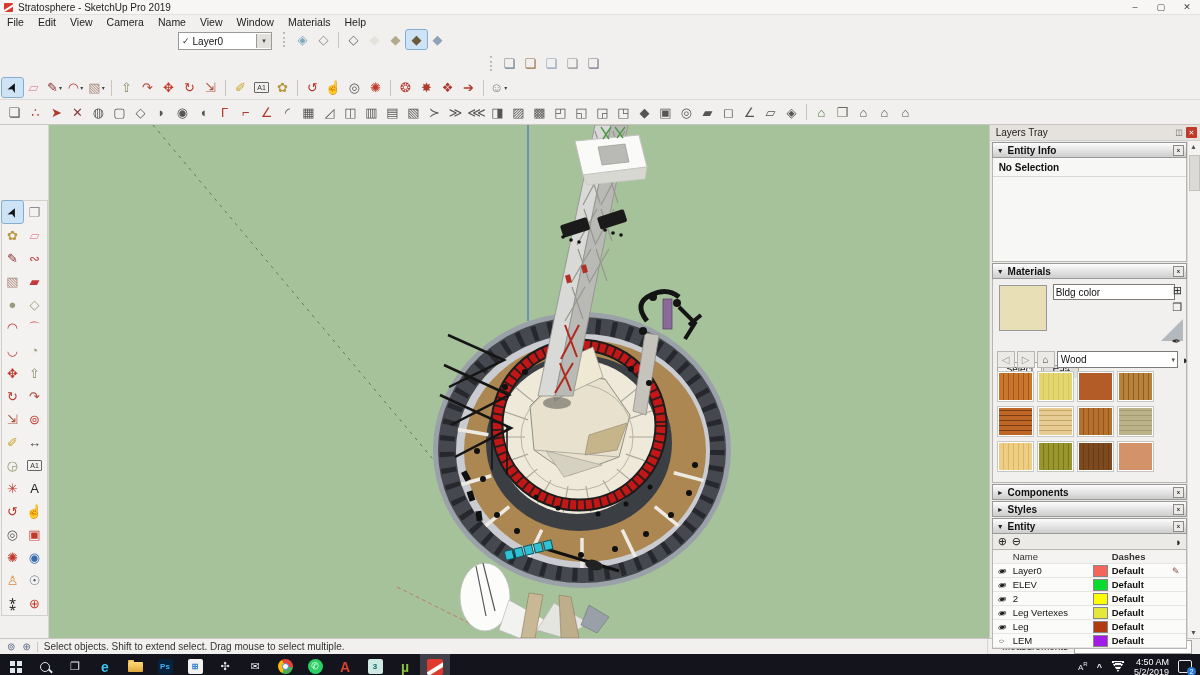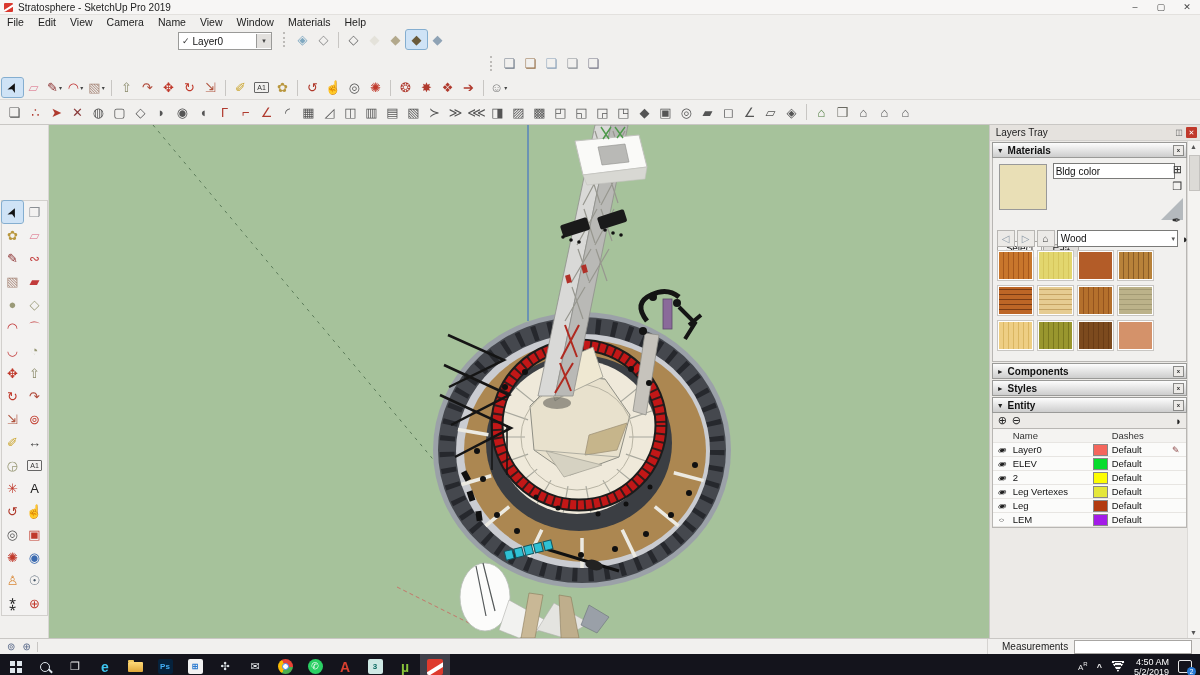--- a/index.html
+++ b/index.html
@@ -91,21 +91,21 @@
   #layers-tools .lt{font-size:11px;color:#222;margin-left:5px;}
   #layers-tools .lt-detail{margin-left:auto;margin-right:4px;font-size:11px;}
   #layers-table{background:#fbfbfa;border:1px solid #b8b6b3;border-top:none;}
   .lrow{display:flex;align-items:center;height:13px;border-bottom:1px solid #e7e5e2;font-size:9.5px;color:#111;}
   .lrow.lhead{color:#333;height:13px;background:#f4f3f1;}
   .lrow .c-eye{width:18px;text-align:center;}
   .eye{display:inline-block;transform:scaleY(.62);font-size:10px;color:#222;}
   .lrow .c-name{width:80px;padding-left:2px;white-space:nowrap;overflow:hidden;}
   .lrow .c-chip{width:16px;}
   .chip{display:block;width:13px;height:10px;border:1px solid #888;}
-  .lrow .c-dash{flex:1;padding-left:3px;}
+  .lrow .c-dash{flex:1;padding-left:3px;font-weight:bold;}
   .lrow .c-edit{width:14px;font-size:9px;color:#8a4444;}
 
   
   #statusbar{height:15px;background:#f1f0ee;border-top:1px solid #c9c7c4;display:flex;align-items:center;font-size:10px;color:#333;}
   #statusbar .sic{font-size:10px;color:#5a6a8a;margin-left:7px;}
   #statusbar .sbsep{width:1px;height:10px;background:#c8c6c3;margin:0 6px;}
   #sb-right{margin-left:auto;width:212px;display:flex;align-items:center;border-left:1px solid #d5d3d0;height:15px;}
   #sb-right .mlabel{font-size:10px;color:#222;margin-left:14px;}
   #sb-right input{width:112px;height:10px;border:1px solid #a8a6a3;background:#fff;margin-left:6px;font-size:8px;}
 
@@ -690,20 +690,30 @@
         <span data-name="tray-title">Layers Tray</span>
         <span class="pin" data-name="pin-icon">◫</span>
         <span class="closebox" data-name="tray-close-button">✕</span>
       </div>
       <div id="tray-scroll" data-name="tray-scrollbar">
         <span class="sa-up" data-name="scroll-up-icon">▲</span>
         <span class="thumb" data-name="scroll-thumb"></span>
         <span class="sa-dn" data-name="scroll-down-icon">▼</span>
       </div>
 
+      <div class="sec" data-name="entity-info-section">
+        <div class="sec-h" data-name="entity-info-header">
+          <span class="tri" data-name="collapse-triangle-icon">▼</span>
+          <span class="lbl">Entity Info</span>
+          <span class="xb" data-name="section-close-icon">x</span>
+        </div>
+        <div class="sec-body" id="entity-body" data-name="entity-info-body">
+          <div class="nosel" data-name="selection-status">No Selection</div>
+        </div>
+      </div>
 
       <div class="sec" data-name="materials-section">
         <div class="sec-h" data-name="materials-header">
           <span class="tri" data-name="collapse-triangle-icon">▼</span>
           <span class="lbl">Materials</span>
           <span class="xb" data-name="section-close-icon">x</span>
         </div>
         <div class="sec-body" id="materials-body" data-name="materials-body">
           <div id="mat-preview" data-name="material-preview-swatch" style="background: rgb(233, 223, 182);"></div>
           <input id="mat-name" data-name="material-name-field" value="Bldg color" style="">
@@ -862,20 +872,21 @@
         </div>
       </div>
     </div>
   </div>
 
   <div id="statusbar" data-name="status-bar">
     <span>
       
     <span class="sic" data-name="geolocation-status-icon">⊚</span><span class="sic" data-name="credits-status-icon">⊕</span></span>
     <span class="sbsep" data-name="divider"></span>
+    <span data-name="status-message">Select objects. Shift to extend select. Drag mouse to select multiple.</span>
     <div id="sb-right" data-name="measurements-bar">
       <span class="mlabel" data-name="measurements-label">Measurements</span>
       <input data-name="measurements-input" style="">
     </div>
   </div>
 
   <div id="taskbar" data-name="windows-taskbar">
     <span style="display:flex">
 
     <span class="tk" data-name="start-button" data-kind="start">

